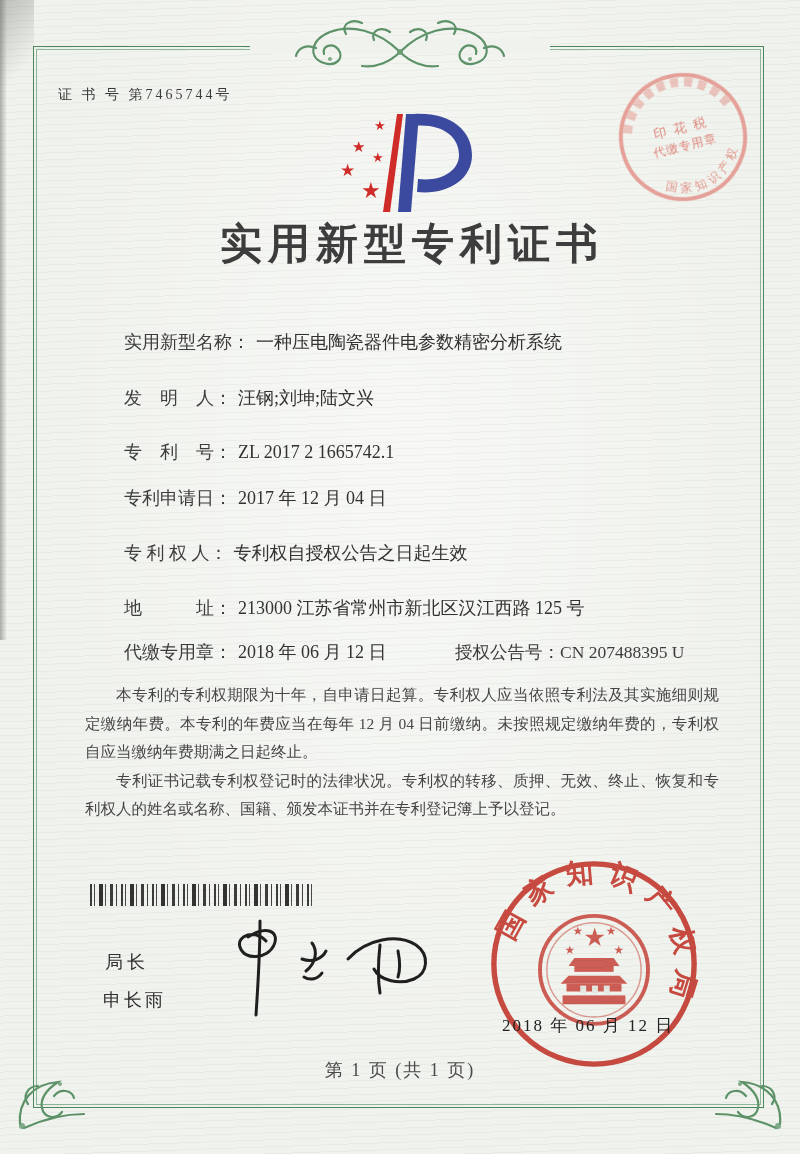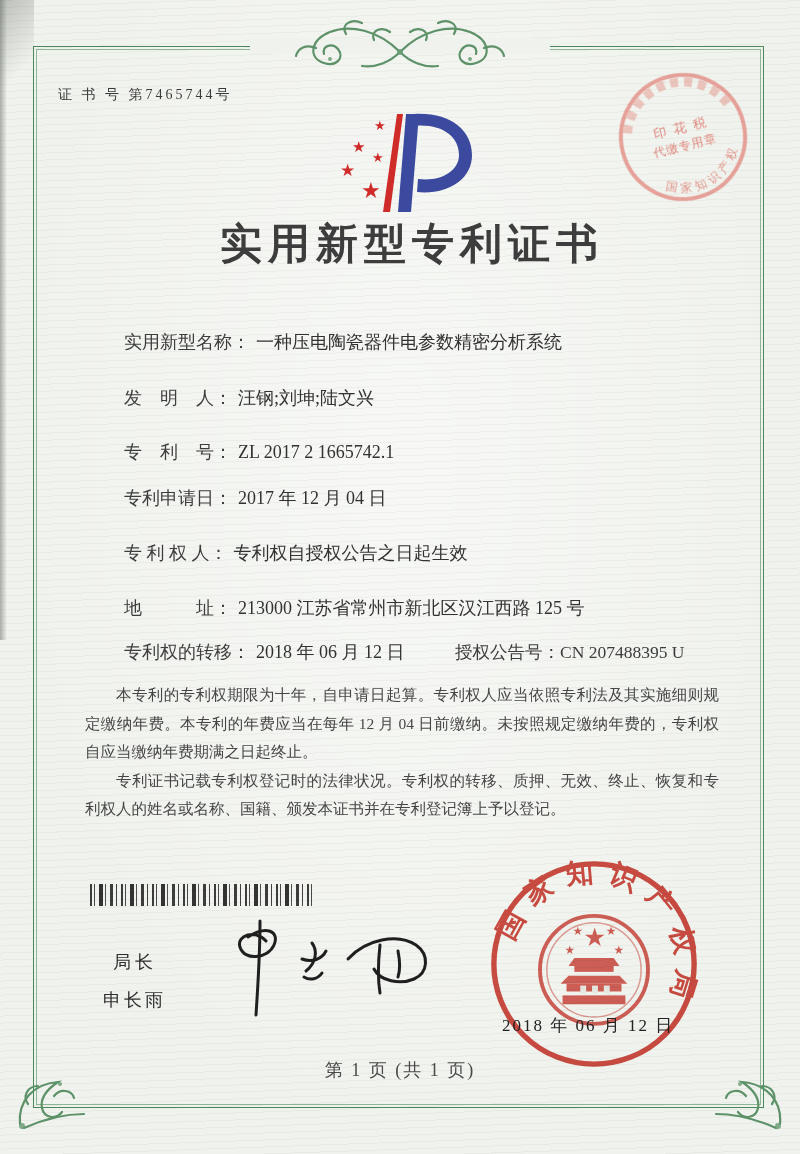--- a/index.html
+++ b/index.html
@@ -64,21 +64,21 @@
     background:repeating-linear-gradient(90deg,
       #1c1c1c 0 2px, transparent 2px 4px,
       #2a2a2a 4px 5px, transparent 5px 9px,
       #111 9px 13px, transparent 13px 15px,
       #333 15px 16px, transparent 16px 20px,
       #1c1c1c 20px 23px, transparent 23px 26px,
       #222 26px 27px, transparent 27px 31px);
     opacity:.85;
   }
 
-  .signer-title{position:absolute;left:105px;top:950px;font-size:18px;letter-spacing:4px;color:#2f2f2f;margin-left:8px;}
+  .signer-title{position:absolute;left:105px;top:950px;font-size:18px;letter-spacing:4px;color:#2f2f2f;}
   .signer-name{position:absolute;left:103px;top:988px;font-size:18px;letter-spacing:3px;color:#2f2f2f;}
   .signature{position:absolute;left:208px;top:915px;z-index:4;}
 
   .seal{position:absolute;left:486px;top:856px;mix-blend-mode:multiply;opacity:.9;}
   .seal-date{
     position:absolute;left:502px;top:1014px;font-size:17px;letter-spacing:2px;
     color:#222;z-index:5;
   }
 
   .stamp{
@@ -188,21 +188,21 @@
 <div class="fieldrow row-y3">
   <span class="lbl">专利申请日：</span><span class="val">2017 年 12 月 04 日</span>
 </div>
 <div class="fieldrow row-y4">
   <span class="lbl">专 利 权 人：</span><span class="val">专利权自授权公告之日起生效</span>
 </div>
 <div class="fieldrow row-y5">
   <span class="lbl">地　　　址：</span><span class="val">213000 江苏省常州市新北区汉江西路 125 号</span>
 </div>
 <div class="fieldrow row-y6">
-  <span class="lbl">专利权的转移：</span><span class="val">2018 年 06 月 12 日</span>
+  <span class="lbl">代缴专用章：</span><span class="val">2018 年 06 月 12 日</span>
 </div>
 <div class="grant-right">
   <span class="lbl">授权公告号：</span><span class="val">CN 207488395 U</span>
 </div>
 
 <div class="bodytext">
   <p>本专利的专利权期限为十年，自申请日起算。专利权人应当依照专利法及其实施细则规定缴纳年费。本专利的年费应当在每年 12 月 04 日前缴纳。未按照规定缴纳年费的，专利权自应当缴纳年费期满之日起终止。</p>
   <p>专利证书记载专利权登记时的法律状况。专利权的转移、质押、无效、终止、恢复和专利权人的姓名或名称、国籍、颁发本证书并在专利登记簿上予以登记。</p>
 </div>
 

